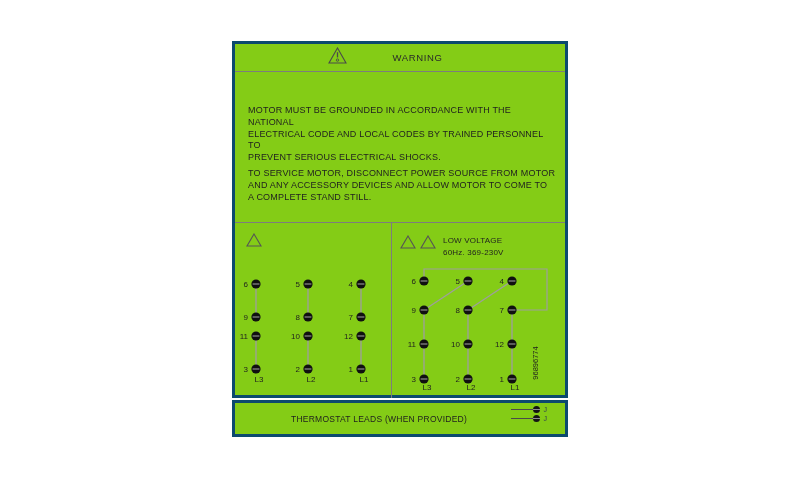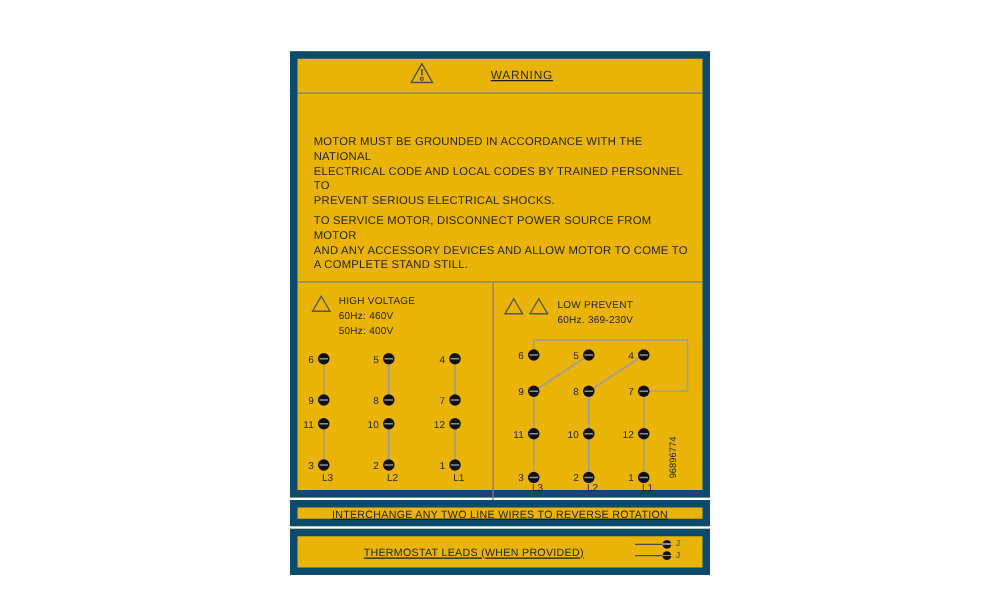--- a/index.html
+++ b/index.html
@@ -1,21 +1,21 @@
 <!DOCTYPE html>
 <html><head>
 <meta charset="utf-8">
 <style>
   html,body{margin:0;padding:0;}
   body{
     width:800px;height:492px;background:#ffffff;position:relative;overflow:hidden;
     font-family:"Liberation Sans",sans-serif;color:#1f1f1f;
   }
   .label-wrap{position:absolute;left:232px;top:41px;width:336px;}
-  .box{border:6px solid #0c4a6e;background:#eab308;box-sizing:border-box;text-decoration:underline;}
+  .box{border:3px solid #0c4a6e;background:#84cc16;box-sizing:border-box;}
   .main-box{height:357px;}
   .warn-header{
     height:28px;border-bottom:1px solid #7d7d7d;display:flex;align-items:center;
     justify-content:center;gap:46px;padding-right:30px;box-sizing:border-box;
   }
   .warn-title{font-size:9.5px;letter-spacing:0.6px;color:#2a2a2a;}
   .text-section{position:relative;height:150px;border-bottom:1px solid #7d7d7d;}
   .para{
     position:absolute;left:13px;right:9px;white-space:pre-line;
     font-size:9px;line-height:11.8px;letter-spacing:0.2px;color:#1f1f1f;
@@ -74,25 +74,20 @@
     </div>
 
     <div class="diagram-section">
 
       <div class="panel panel-left">
         <span class="hv-tri">
           <svg width="16" height="14" viewBox="0 0 16 14">
             <polygon points="8,1 15,13 1,13" fill="none" stroke="#555555" stroke-width="1.1"></polygon>
           </svg>
         </span>
-        <div class="hv-titles">
-          <div>HIGH VOLTAGE</div>
-          <div>60Hz: 460V</div>
-          <div>50Hz: 400V</div>
-        </div>
       <svg class="wiring" width="156" height="175">
             <line x1="21" y1="61" x2="21" y2="94" stroke="#9e9e9e" stroke-width="1.3"></line>
             <line x1="21" y1="113" x2="21" y2="146" stroke="#9e9e9e" stroke-width="1.3"></line>
             <line x1="73" y1="61" x2="73" y2="94" stroke="#9e9e9e" stroke-width="1.3"></line>
             <line x1="73" y1="113" x2="73" y2="146" stroke="#9e9e9e" stroke-width="1.3"></line>
             <line x1="126" y1="61" x2="126" y2="94" stroke="#9e9e9e" stroke-width="1.3"></line>
             <line x1="126" y1="113" x2="126" y2="146" stroke="#9e9e9e" stroke-width="1.3"></line>
             <circle cx="21" cy="61" r="4.6" fill="#101010"></circle>
             <line x1="17.6" y1="61" x2="24.4" y2="61" stroke="#8f8f8f" stroke-width="1.2"></line>
             <text x="13" y="64" text-anchor="end" font-size="8" fill="#1f1f1f">6</text>
@@ -138,21 +133,21 @@
       <div class="panel panel-right">
         <span class="lv-tris">
           <svg width="16" height="14" viewBox="0 0 16 14">
             <polygon points="8,1 15,13 1,13" fill="none" stroke="#555555" stroke-width="1.1"></polygon>
           </svg>
           <svg width="16" height="14" viewBox="0 0 16 14">
             <polygon points="8,1 15,13 1,13" fill="none" stroke="#555555" stroke-width="1.1"></polygon>
           </svg>
         </span>
         <div class="lv-titles">
-          <div>LOW PREVENT</div>
+          <div>LOW VOLTAGE</div>
           <div>60Hz. 369-230V</div>
         </div>
       <svg class="wiring" width="178" height="175">
             <line x1="32" y1="87" x2="32" y2="156" stroke="#9e9e9e" stroke-width="1.3"></line>
             <line x1="76" y1="87" x2="76" y2="156" stroke="#9e9e9e" stroke-width="1.3"></line>
             <line x1="120" y1="87" x2="120" y2="156" stroke="#9e9e9e" stroke-width="1.3"></line>
             <line x1="32" y1="87" x2="76" y2="58" stroke="#9e9e9e" stroke-width="1.3"></line>
             <line x1="76" y1="87" x2="120" y2="58" stroke="#9e9e9e" stroke-width="1.3"></line>
             <polyline points="32,58 32,46 155,46 155,87 120,87" fill="none" stroke="#9e9e9e" stroke-width="1.2"></polyline>
             <circle cx="32" cy="58" r="4.6" fill="#101010"></circle>
@@ -194,23 +189,20 @@
             <line x1="116.6" y1="156" x2="123.4" y2="156" stroke="#8f8f8f" stroke-width="1.2"></line>
             <text x="112" y="159" text-anchor="end" font-size="8" fill="#1f1f1f">1</text>
             <text x="123" y="167" text-anchor="middle" font-size="8" fill="#1f1f1f">L1</text>
             <text x="146" y="140" font-size="7.5" fill="#1f1f1f" text-anchor="middle" transform="rotate(-90 146 140)">96896774</text>
           </svg>
         </div>
 
     </div>
   </div>
 
-  <div class="box footer-box interchange-box">
-    <span class="footer-text">INTERCHANGE ANY TWO LINE WIRES TO REVERSE ROTATION</span>
-  </div>
 
   <div class="box footer-box thermostat-box">
     <span class="footer-text">THERMOSTAT LEADS (WHEN PROVIDED)</span>
     <div class="leads-block">
       <div class="lead-row">
         <span class="lead-line"></span>
         <span class="lead-dot"></span>
         <span class="lead-label">J</span>
       </div>
       <div class="lead-row">

